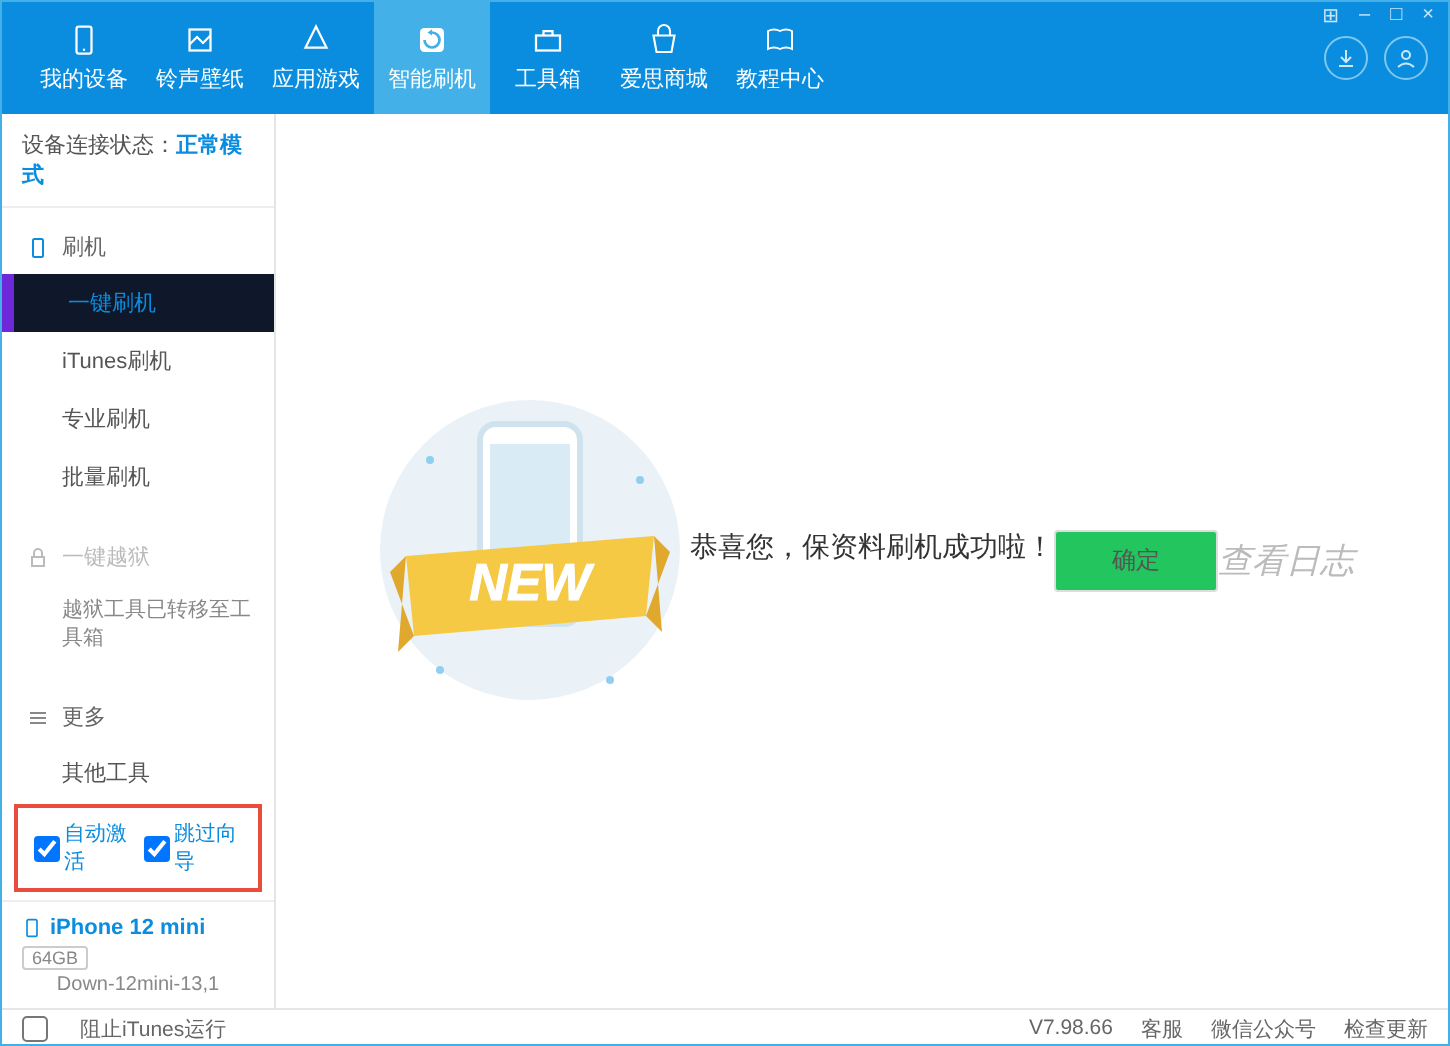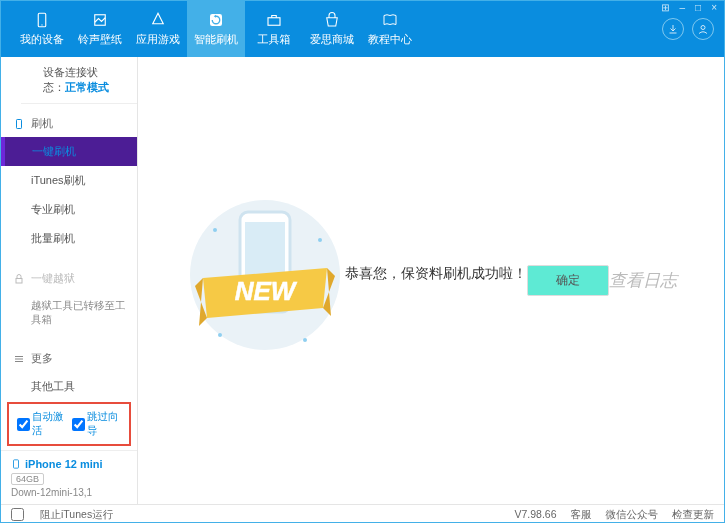--- a/index.html
+++ b/index.html
@@ -12,37 +12,37 @@
 .nav { display: flex; flex: 1; height: 100%; }
 .nav-item { width: 58px; display: flex; flex-direction: column; align-items: center; justify-content: center; font-size: 11px; cursor: pointer; gap: 3px; }
 .nav-item.active { background: #43b0e8; }
 .nav-icon { width: 18px; height: 18px; }
 .header-right { display: flex; align-items: center; gap: 8px; }
 .win-controls { position: absolute; top: 2px; right: 6px; display: flex; gap: 6px; font-size: 10px; color: #cce7f8; }
 .win-btn { cursor: pointer; padding: 0 2px; }
 .circ-btn { width: 22px; height: 22px; border: 1.5px solid #7fc8ef; border-radius: 50%; display: flex; align-items: center; justify-content: center; cursor: pointer; }
 .body-area { display: flex; height: 447px; }
 .sidebar { width: 137px; border-right: 1px solid #e5e5e5; display: flex; flex-direction: column; font-size: 11px; color: #555; }
-.conn-status { padding: 8px 22px; border-bottom: 1px solid #eee; margin-left: 20px; }
+.conn-status { padding: 8px 10px; border-bottom: 1px solid #eee; }
 .conn-status .mode { color: #0a8ddf; font-weight: bold; }
 .side-group { padding: 6px 0; }
 .side-head { display: flex; align-items: center; padding: 6px 12px; gap: 6px; color: #666; }
 .side-item { padding: 7px 10px 7px 30px; cursor: pointer; color: #555; }
-.side-item.active { color: #0a8ddf; border-left: 4px solid #6d28d9; background: #4c1d95; padding-left: 27px; }
+.side-item.active { color: #0a8ddf; border-left: 6px solid #6d28d9; background: #0f172a; padding-left: 27px; }
 .side-item.sub { color: #888; font-size: 10.5px; padding-left: 30px; line-height: 1.3; }
 .check-row { padding: 6px 8px; border: 2px solid #e74c3c; margin: 4px 6px; display: flex; gap: 6px; align-items: center; font-size: 10.5px; }
 .check-row label { display: flex; align-items: center; gap: 2px; color: #0a8ddf; }
 .device-block { padding: 6px 10px; border-top: 1px solid #eee; }
 .device-name { color: #0a8ddf; font-weight: bold; font-size: 11px; display: flex; align-items: center; gap: 4px; }
 .device-tag { display: inline-block; border: 1px solid #ccc; border-radius: 2px; padding: 0 4px; font-size: 9px; color: #888; margin-top: 2px; }
-.device-down { font-size: 10px; color: #888; margin-top: 2px; }
+.device-down { font-size: 10px; color: #888; margin-top: 2px; text-align: center; }
 .main { flex: 1; display: flex; flex-direction: row; align-items: center; justify-content: center; position: relative; }
 .illus { width: 160px; height: 170px; margin-bottom: 12px; position: relative; }
 .success-text { font-size: 14px; color: #333; margin-bottom: 14px; }
-.ok-btn { border: 1px solid #ddd; background: #5eead4; padding: 6px 28px; font-size: 12px; color: #555; cursor: pointer; border-radius: 2px; }
+.ok-btn { border: 1px solid #ddd; background: #22c55e; padding: 6px 28px; font-size: 12px; color: #555; cursor: pointer; border-radius: 2px; }
 .view-log { margin-top: 0; font-size: 17px; color: #bbb; cursor: pointer; font-style: italic; }
 .footer { height: 20px; border-top: 1px solid #e5e5e5; display: flex; align-items: center; font-size: 10.5px; color: #666; padding: 0 10px; }
 .footer .f-left { display: flex; align-items: center; gap: 4px; }
 .footer .f-right { margin-left: auto; display: flex; gap: 14px; }
 .footer .f-right span { cursor: pointer; }
 .side-scroll { flex: 1; overflow: hidden; }
 svg { display: block; }
 </style>
 </head>
 <body>

